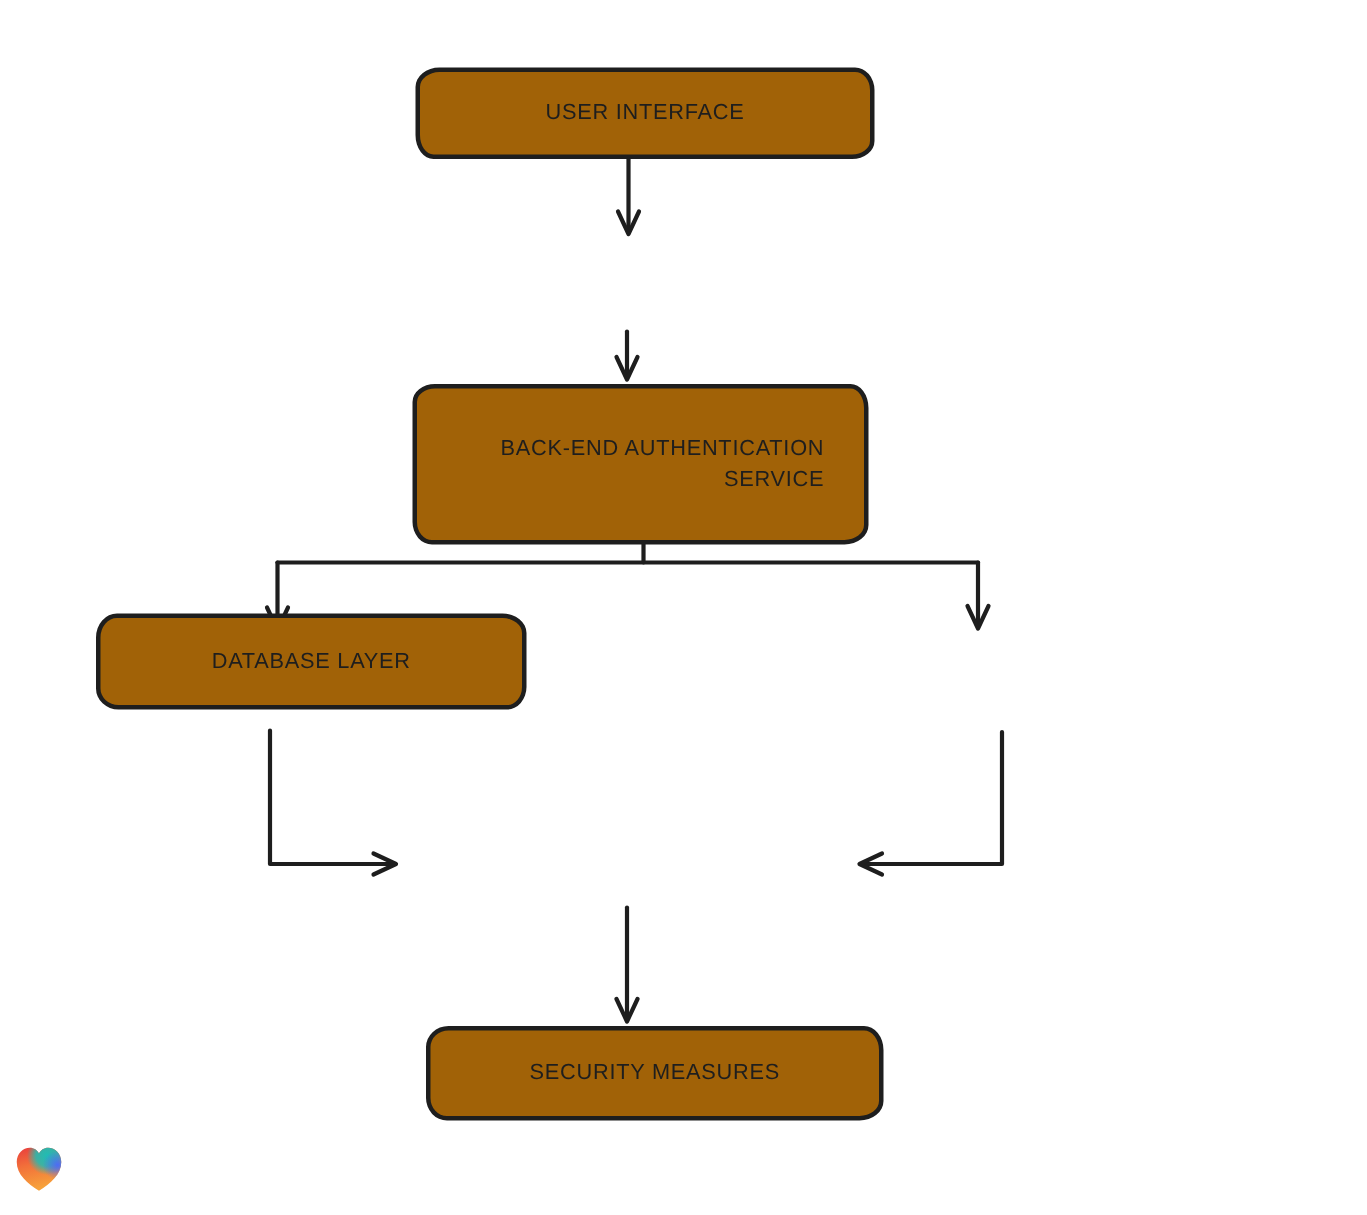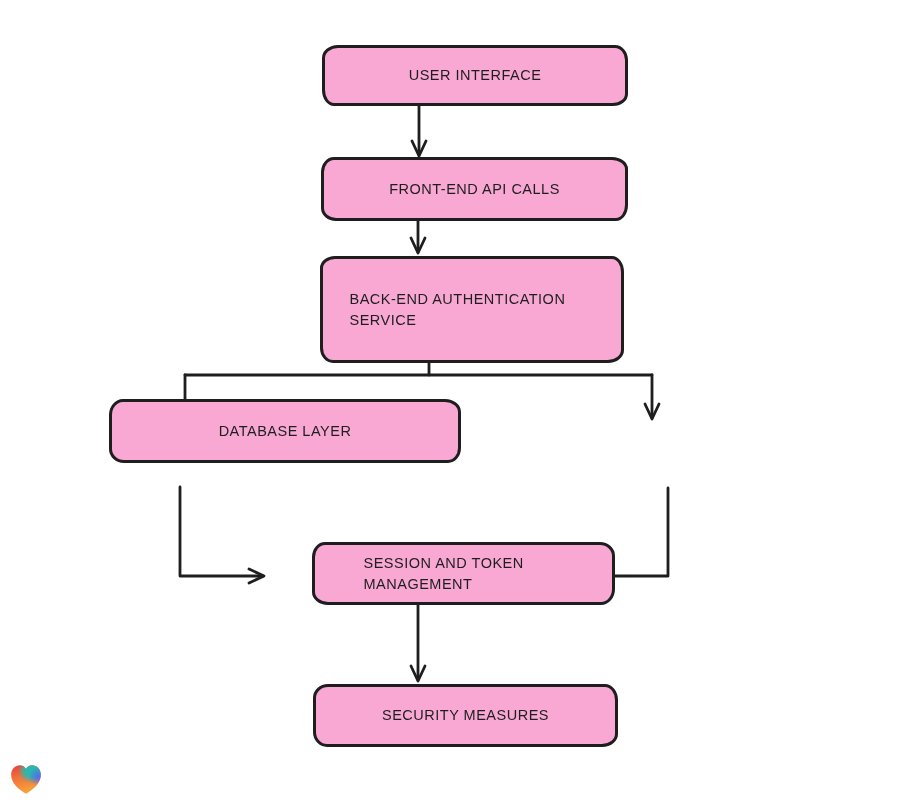--- a/index.html
+++ b/index.html
@@ -17,42 +17,41 @@
   }
   svg.edges {
     position: absolute;
     left: 0; top: 0;
     width: 911px; height: 810px;
     pointer-events: none;
   }
   .node {
     position: absolute;
     box-sizing: border-box;
-    background: #f9a8d4;
+    background: #a16207;
     border: 3px solid #1e1e1e;
     display: flex;
     align-items: center;
     justify-content: center;
-    text-align: left;
+    text-align: right;
     color: #1e1e1e;
     font-size: 14.5px;
     letter-spacing: 0.5px;
     line-height: 21px;
     font-variant: small-caps;
-    margin-left: 45px;
   }
   .node .label { display: block; }
   
   .n1 { left:277px; top:45px;  width:306px; height:61px; border-radius:16px 13px 15px 12px / 13px 15px 12px 16px; }
   .n2 { left:276px; top:157px; width:307px; height:64px; border-radius:13px 16px 12px 15px / 15px 12px 16px 13px; }
   .n3 { left:275px; top:256px; width:304px; height:107px; border-radius:15px 12px 16px 13px / 12px 16px 13px 15px; }
-  .n4 { left:64px;  top:399px; width:352px; height:64px; border-radius:14px 16px 13px 15px / 16px 13px 15px 14px; }
+  .n4 { left:64px;  top:409px; width:287px; height:64px; border-radius:14px 16px 13px 15px / 16px 13px 15px 14px; }
   .n5 { left:452px; top:422px; width:306px; height:66px; border-radius:16px 14px 15px 13px / 13px 15px 14px 16px; }
   .n6 { left:267px; top:542px; width:303px; height:63px; border-radius:13px 15px 14px 16px / 15px 14px 16px 13px; }
-  .n7 { left:268px; top:684px; width:305px; height:63px; border-radius:15px 13px 16px 14px / 14px 16px 13px 15px; }
+  .n7 { left:284px; top:684px; width:305px; height:63px; border-radius:15px 13px 16px 14px / 14px 16px 13px 15px; }
   .n3 .label { max-width: 245px; }
   .n6 .label { max-width: 200px; }
   .logo {
     position: absolute;
     left: 7px;
     top: 760px;
     width: 38px;
     height: 38px;
     cursor: pointer;
   }
@@ -100,36 +99,30 @@
     <g>
       <path d="M418 605 L418 680"></path>
       <path d="M411 666 L418 681 L425 666"></path>
     </g>
   </svg>
 
   <div class="node n1">
     <span class="label">USER INTERFACE</span>
   </div>
 
-  <div class="node n2">
-    <span class="label">FRONT-END API CALLS</span>
-  </div>
 
   <div class="node n3">
     <span class="label">BACK-END AUTHENTICATION SERVICE</span>
   </div>
 
   <div class="node n4">
     <span class="label">DATABASE LAYER</span>
   </div>
 
 
-  <div class="node n6">
-    <span class="label">SESSION AND TOKEN MANAGEMENT</span>
-  </div>
 
   <div class="node n7">
     <span class="label">SECURITY MEASURES</span>
   </div>
 
   <svg class="logo" viewBox="0 0 32 32">
     <defs>
       <linearGradient id="heartBase" x1="0" y1="0" x2="0.25" y2="1">
         <stop offset="0" stop-color="#e93d3d"></stop>
         <stop offset="0.45" stop-color="#f2703a"></stop>

